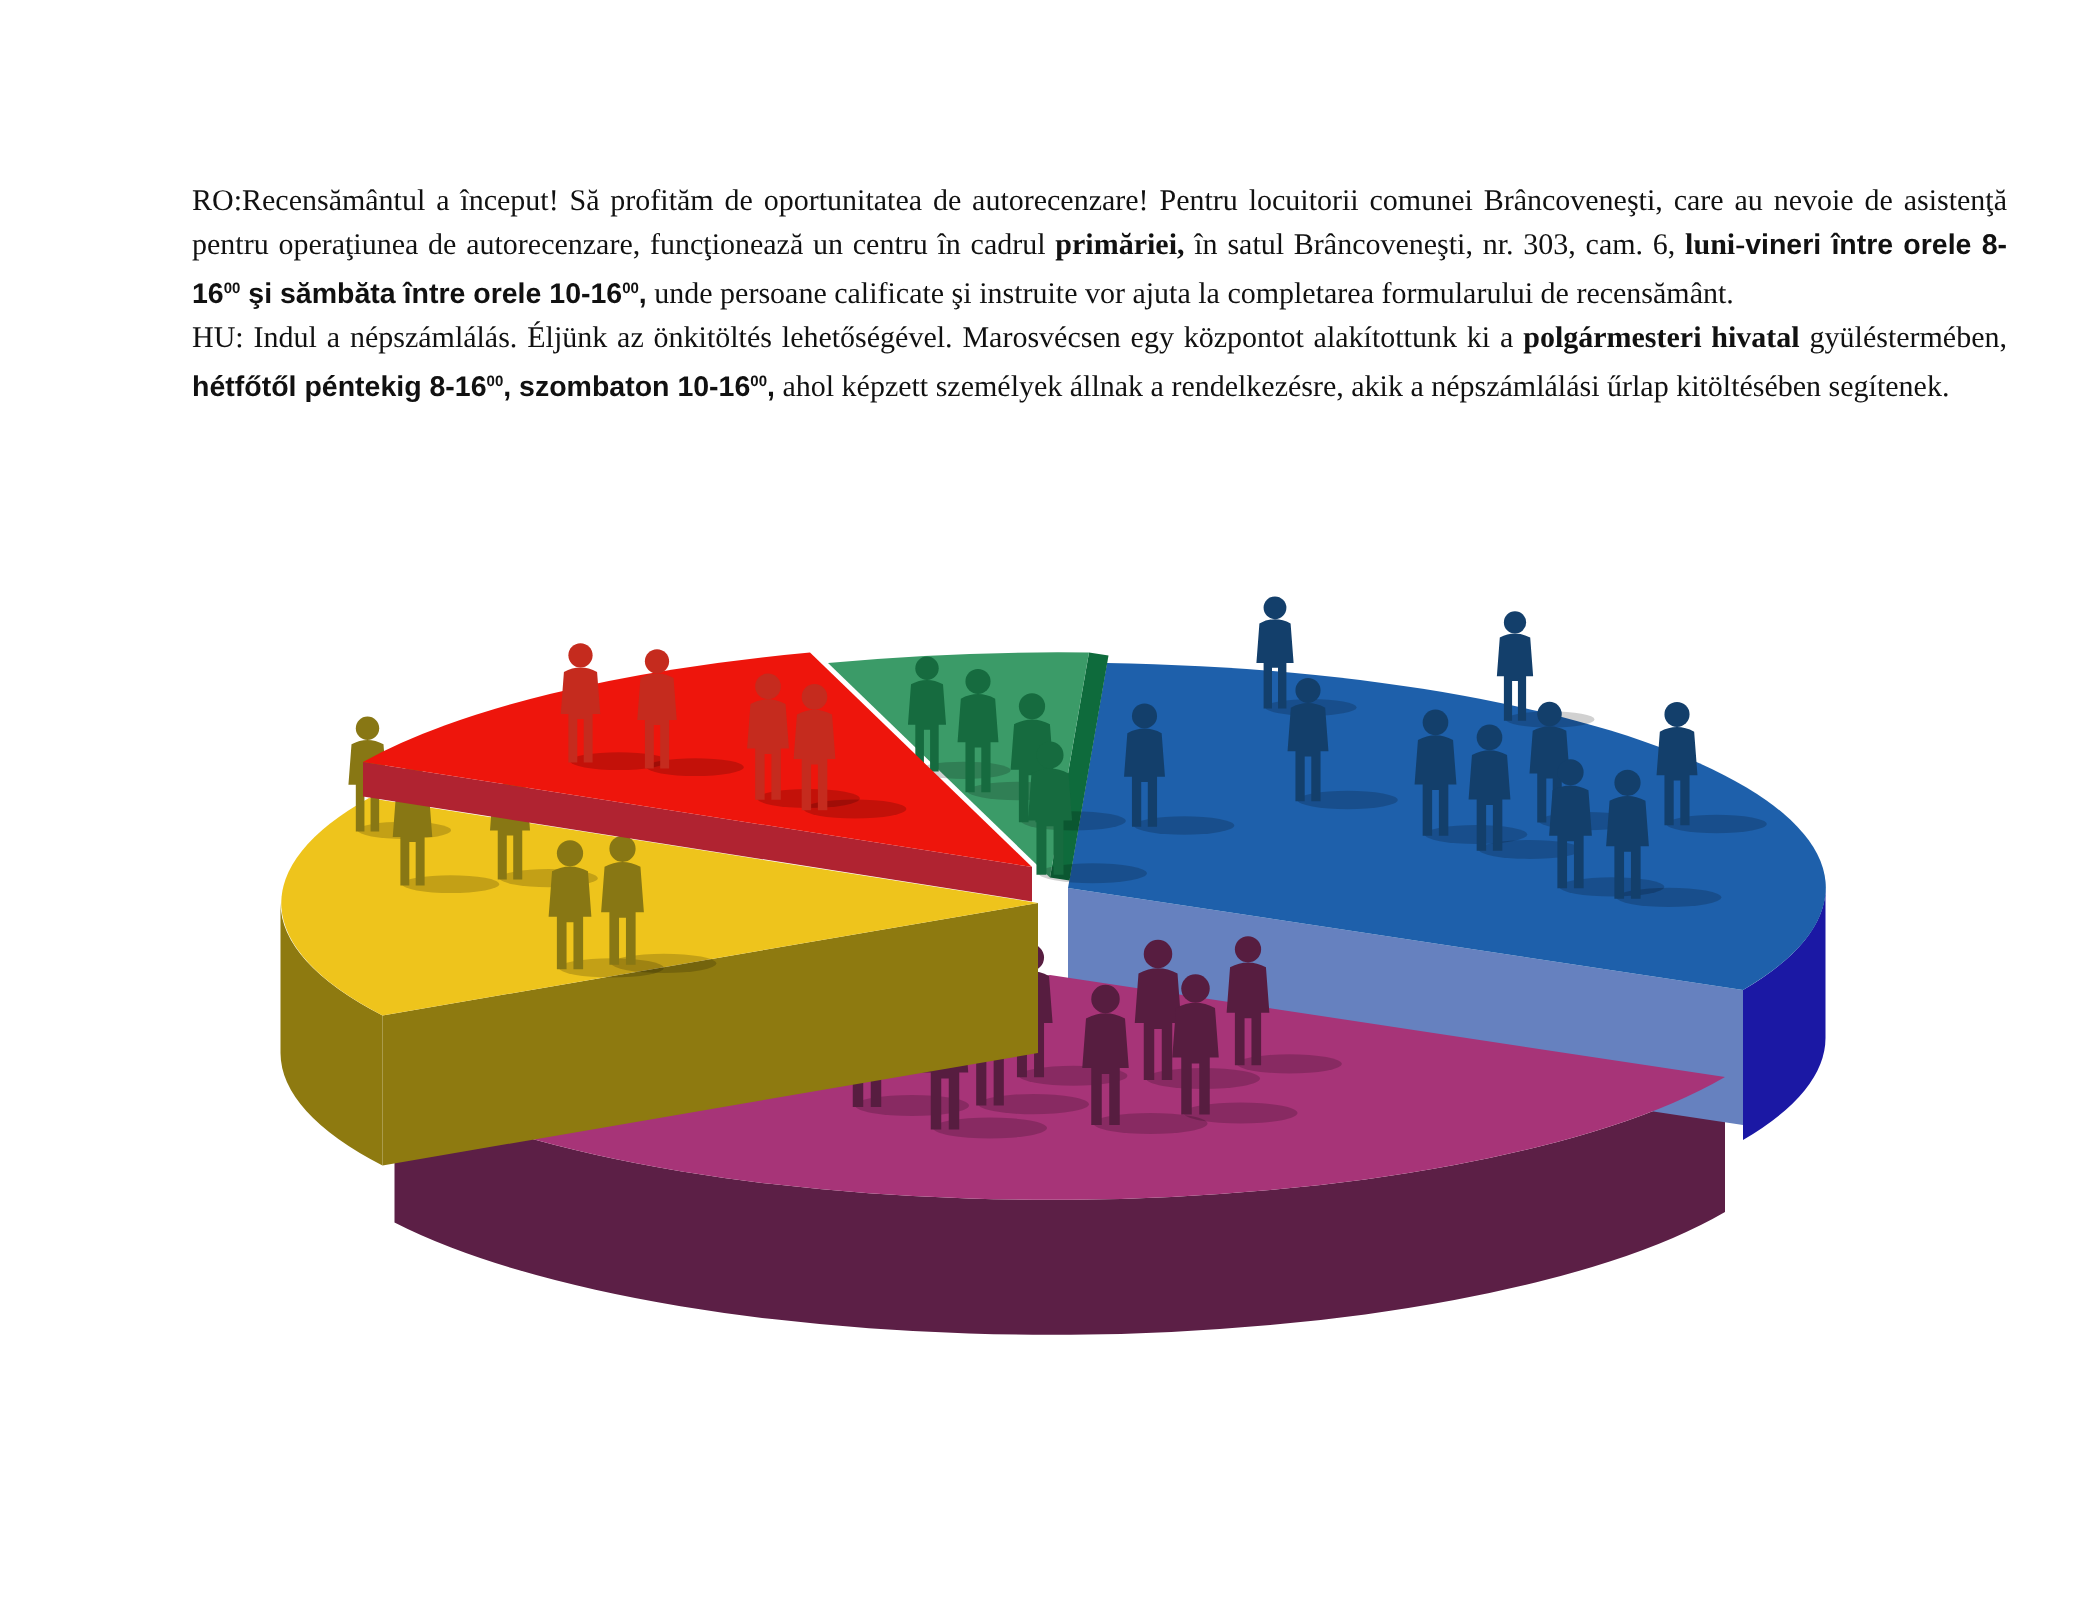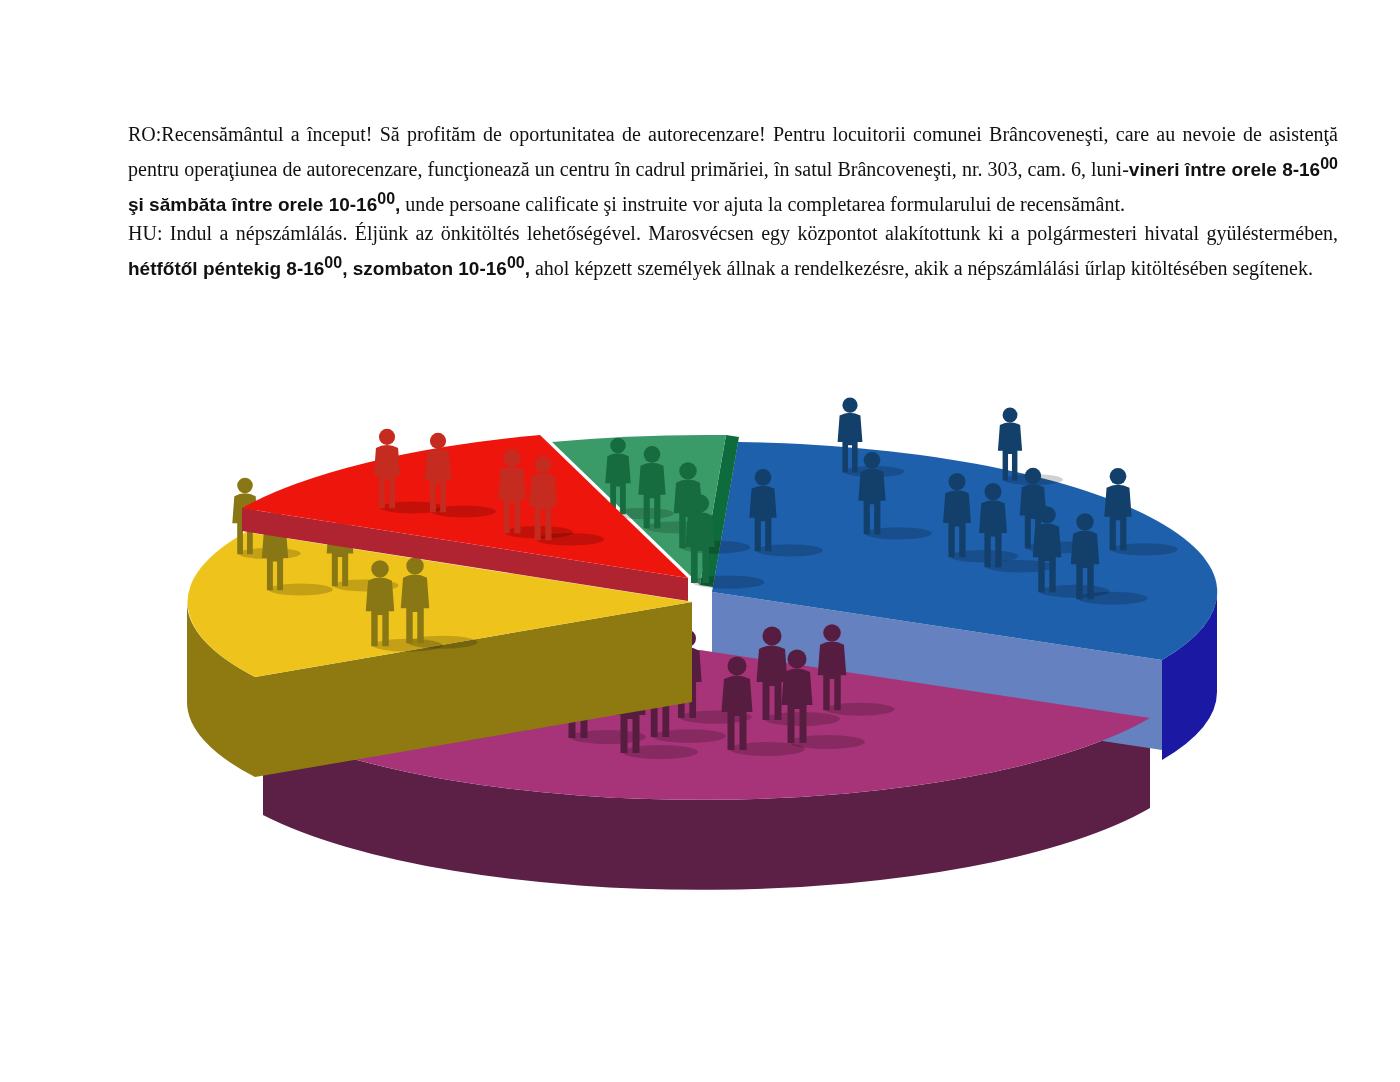--- a/index.html
+++ b/index.html
@@ -1,23 +1,23 @@
 <!DOCTYPE html>
 <html><head>
 <meta charset="utf-8">
 <style>
   html,body{margin:0;padding:0;background:#ffffff;}
   .page{position:relative;width:1400px;height:1082px;background:#ffffff;overflow:hidden;
         font-family:"Liberation Serif",serif;color:#111;}
   .doc-text{position:absolute;left:128px;top:120px;width:1210px;
             font-size:20px;line-height:29px;text-align:justify;}
   .doc-text p{margin:0;}
-  .seg-b{font-weight:normal;}
+  .seg-b{font-weight:bold;}
   .seg-bs{font-weight:bold;font-family:"Liberation Sans",sans-serif;font-size:19px;}
-  .seg-sup{font-size:16px;vertical-align:7px;letter-spacing:0;}
+  .seg-sup{font-size:10px;vertical-align:7px;letter-spacing:0;}
   .pie-wrap{position:absolute;left:180px;top:390px;width:1050px;height:565px;}
   .pie-wrap svg{display:block;width:100%;height:100%;}
 </style>
 </head>
 <body>
 
 <div class="page">
 
   <div class="doc-text">
     <p><span>RO:Recensământul a început! Să profităm de oportunitatea de autorecenzare! Pentru locuitorii comunei Brâncoveneşti, care au nevoie de asistenţă pentru operaţiunea de autorecenzare, funcţionează un centru în cadrul </span><span class="seg-b">primăriei,</span><span> în satul Brâncoveneşti, nr. 303, cam. 6, </span><span class="seg-b">luni-</span><span class="seg-bs">vineri între orele 8-16</span><span class="seg-bs seg-sup">00</span><span class="seg-bs"> şi sămbăta între orele 10-16</span><span class="seg-bs seg-sup">00</span><span class="seg-bs">,</span><span> unde persoane calificate şi instruite vor ajuta la completarea formularului de recensământ.</span></p>

